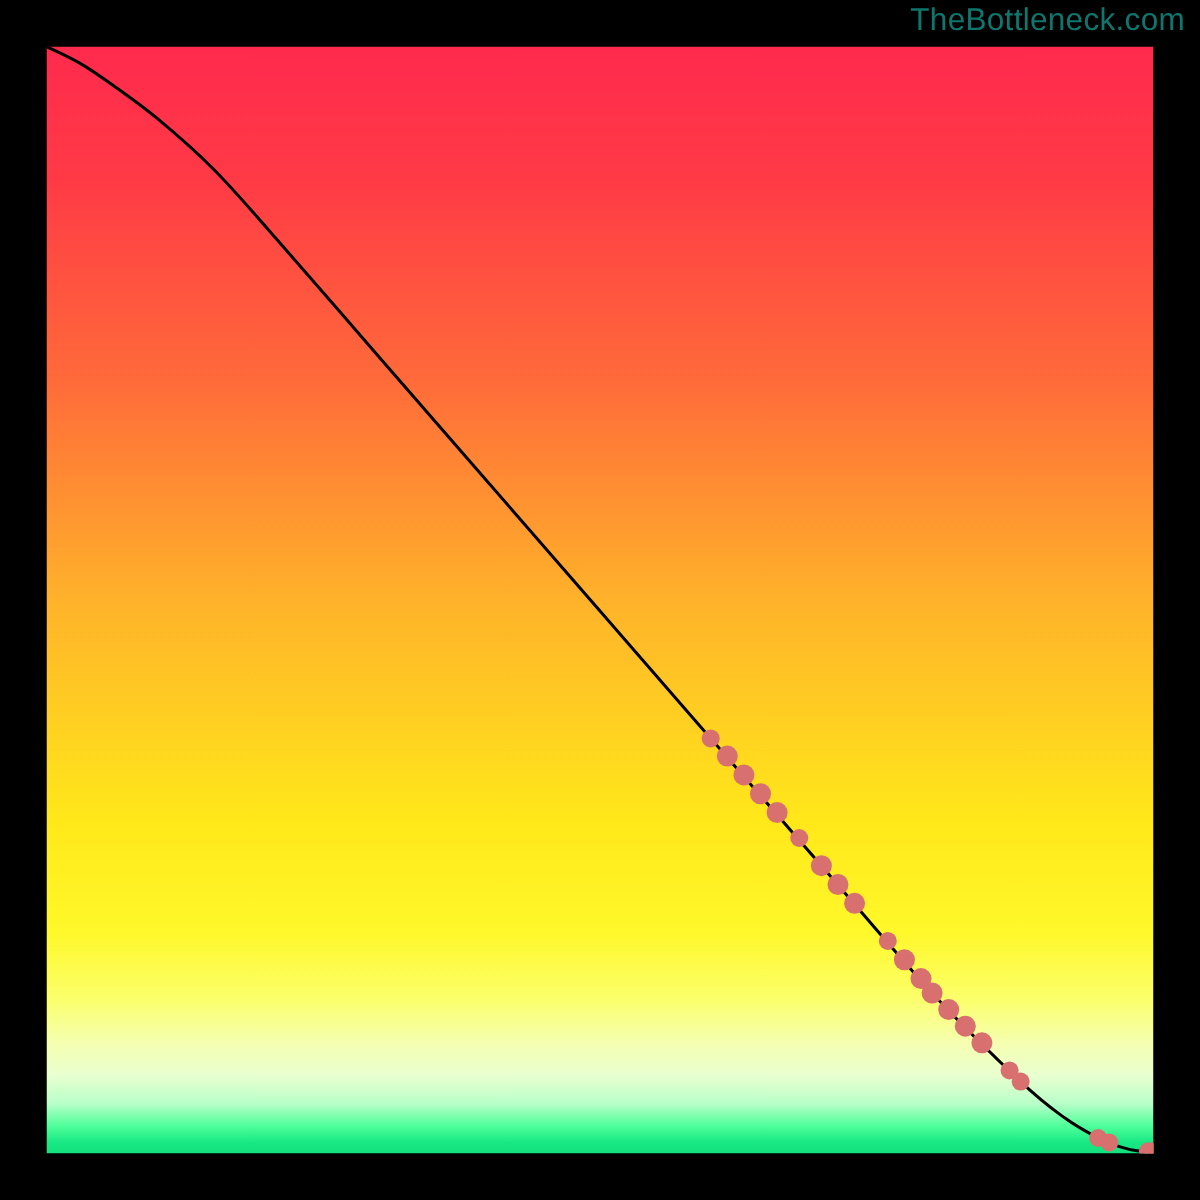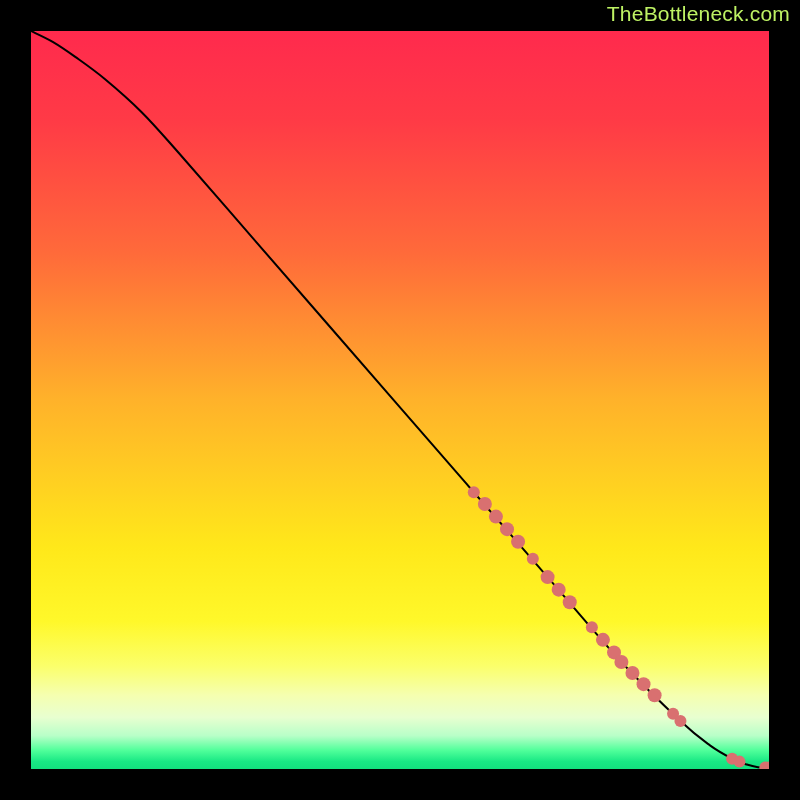--- a/index.html
+++ b/index.html
@@ -14,21 +14,21 @@
   .frame {
     position: relative;
     width: 800px;
     height: 800px;
     background: #000;
   }
   .watermark {
     position: absolute;
     top: 2px;
     right: 10px;
-    color: #bef264;
+    color: #0f766e;
     font-size: 21px;
     font-weight: 500;
     letter-spacing: 0.2px;
   }
   .plot {
     position: absolute;
     left: 31px;
     top: 31px;
     width: 738px;
     height: 738px;

